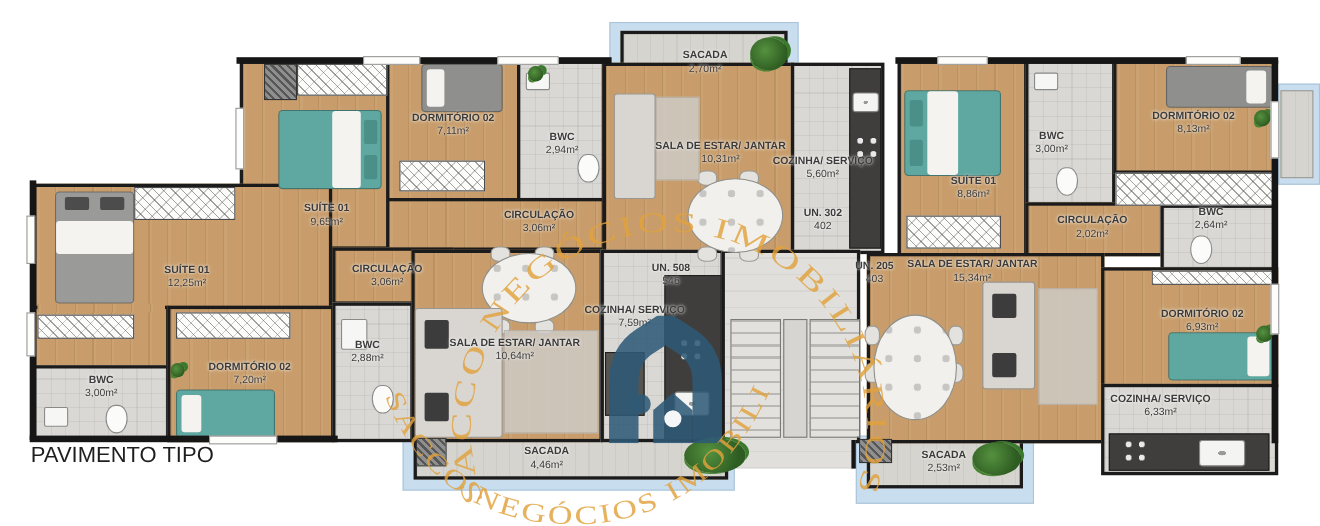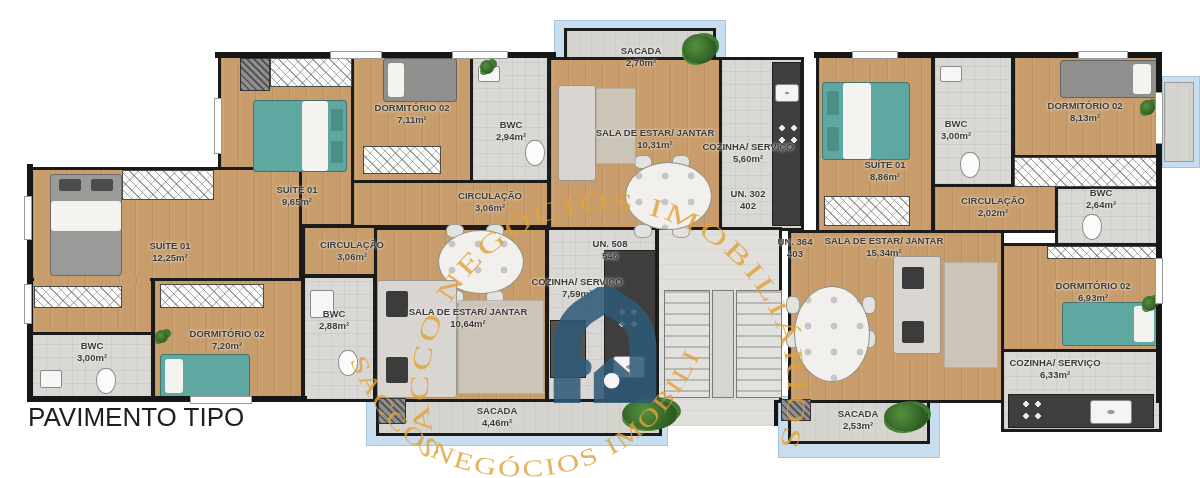--- a/index.html
+++ b/index.html
@@ -42,23 +42,23 @@
   .rug{position:absolute;background:#cfcbc6;border:1px solid #b5b1ac;opacity:.85;z-index:2;}
   .steps{position:absolute;z-index:3;border:1px solid #7a7a76;box-sizing:border-box;
         background:repeating-linear-gradient(180deg,#b9b8b4 0 2px,#e2e1dd 2px 11px);}
   .rail{position:absolute;z-index:3;background:#d6d5d1;border:1px solid #7a7a76;box-sizing:border-box;}
   .plant{position:absolute;z-index:4;border-radius:50%;
         background:radial-gradient(circle at 40% 40%,#55913f,#2e5d22 70%);
         box-shadow:5px -3px 0 -2px #3b7a2c,-3px 4px 0 -3px #46842f;}
   .rlabel{position:absolute;z-index:6;transform:translate(-50%,-50%);text-align:center;
         font-size:9.5px;font-weight:700;color:#3b3b3b;line-height:1.25;white-space:nowrap;
         text-shadow:0 0 2px rgba(255,255,255,.85),0 0 4px rgba(255,255,255,.6);}
-  .rarea{font-weight:700;}
+  .rarea{font-weight:400;}
   #footer{position:absolute;left:28px;top:403px;z-index:6;color:#1e1e1e;}
-  #footer .f1{font-size:26px;line-height:1.1;}
+  #footer .f1{font-size:20px;line-height:1.1;}
   #footer .f2{font-size:22px;line-height:1.2;}
   .logo{position:absolute;z-index:7;}
   .wm{position:absolute;left:0;top:0;z-index:8;pointer-events:none;}
   .wmt{font-family:"Liberation Serif",serif;font-size:26px;letter-spacing:2px;fill:#E2A23C;opacity:.82;}
 </style>
 </head>
 <body>
 
 <div id="plan">
 
@@ -281,21 +281,21 @@
   </div>
   <div class="rlabel" style="left:1055px;top:369px">
     <div>COZINHA/ SERVIÇO</div>
     <div class="rarea">6,33m²</div>
   </div>
   <div class="rlabel" style="left:858px;top:420px">
     <div>SACADA</div>
     <div class="rarea">2,53m²</div>
   </div>
   <div class="rlabel" style="left:795px;top:248px">
-    <div>UN. 364</div>
+    <div>UN. 205</div>
     <div class="rarea">403</div>
   </div>
 
   <div class="rlabel" style="left:170px;top:252px">
     <div>SUÍTE 01</div>
     <div class="rarea">12,25m²</div>
   </div>
   <div class="rlabel" style="left:92px;top:352px">
     <div>BWC</div>
     <div class="rarea">3,00m²</div>

